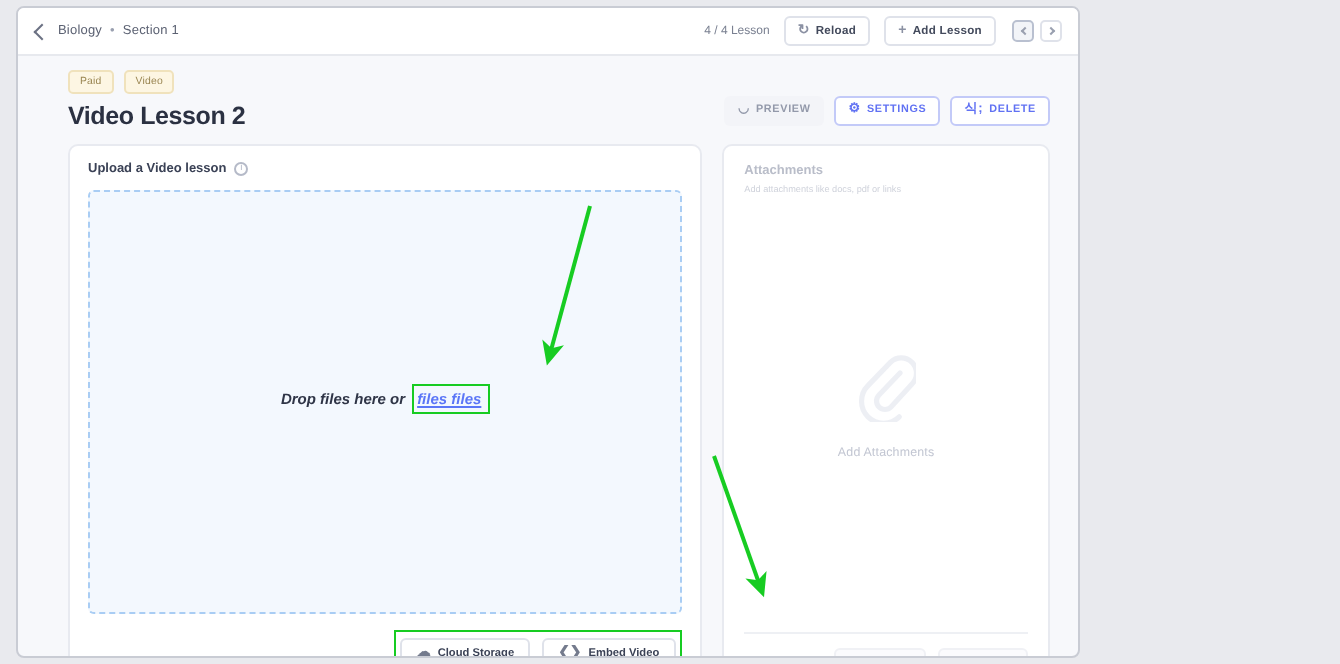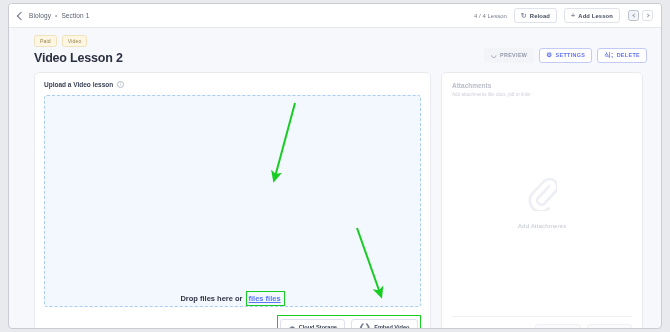--- a/index.html
+++ b/index.html
@@ -6,21 +6,21 @@
   html, body {
     width: 670px; height: 332px;
     background: #e9eaee;
     font-family: "Liberation Sans", sans-serif;
     overflow: hidden;
   }
 
   .screen {
     position: absolute;
     left: 8px; top: 3px;
-    width: 654px; height: 326px;
+    width: 532px; height: 326px;
     background: #f7f8fb;
     border: 1px solid #c9ccd4;
     border-radius: 4px;
     overflow: hidden;
   }
 
   
   .topbar {
     height: 24px;
     background: #ffffff;
@@ -136,21 +136,21 @@
     display: flex; align-items: center; justify-content: center;
     line-height: 1;
   }
 
   .dropzone {
     position: relative;
     height: 212px;
     background: #f3f8fe;
     border: 1px dashed #a9cdf4;
     border-radius: 3px;
-    display: flex; align-items: flex-end; justify-content: center;
+    display: flex; align-items: center; justify-content: center; font-style: italic;
   }
   .dz-text {
     font-size: 7.5px; font-weight: bold; color: #2f3547;
     display: flex; align-items: center;
     margin-top: -4px;
   }
   .browse-wrap {
     border: 1.5px solid #17cc22;
     padding: 2px 3px 2px 2px;
     margin-left: 3px;

